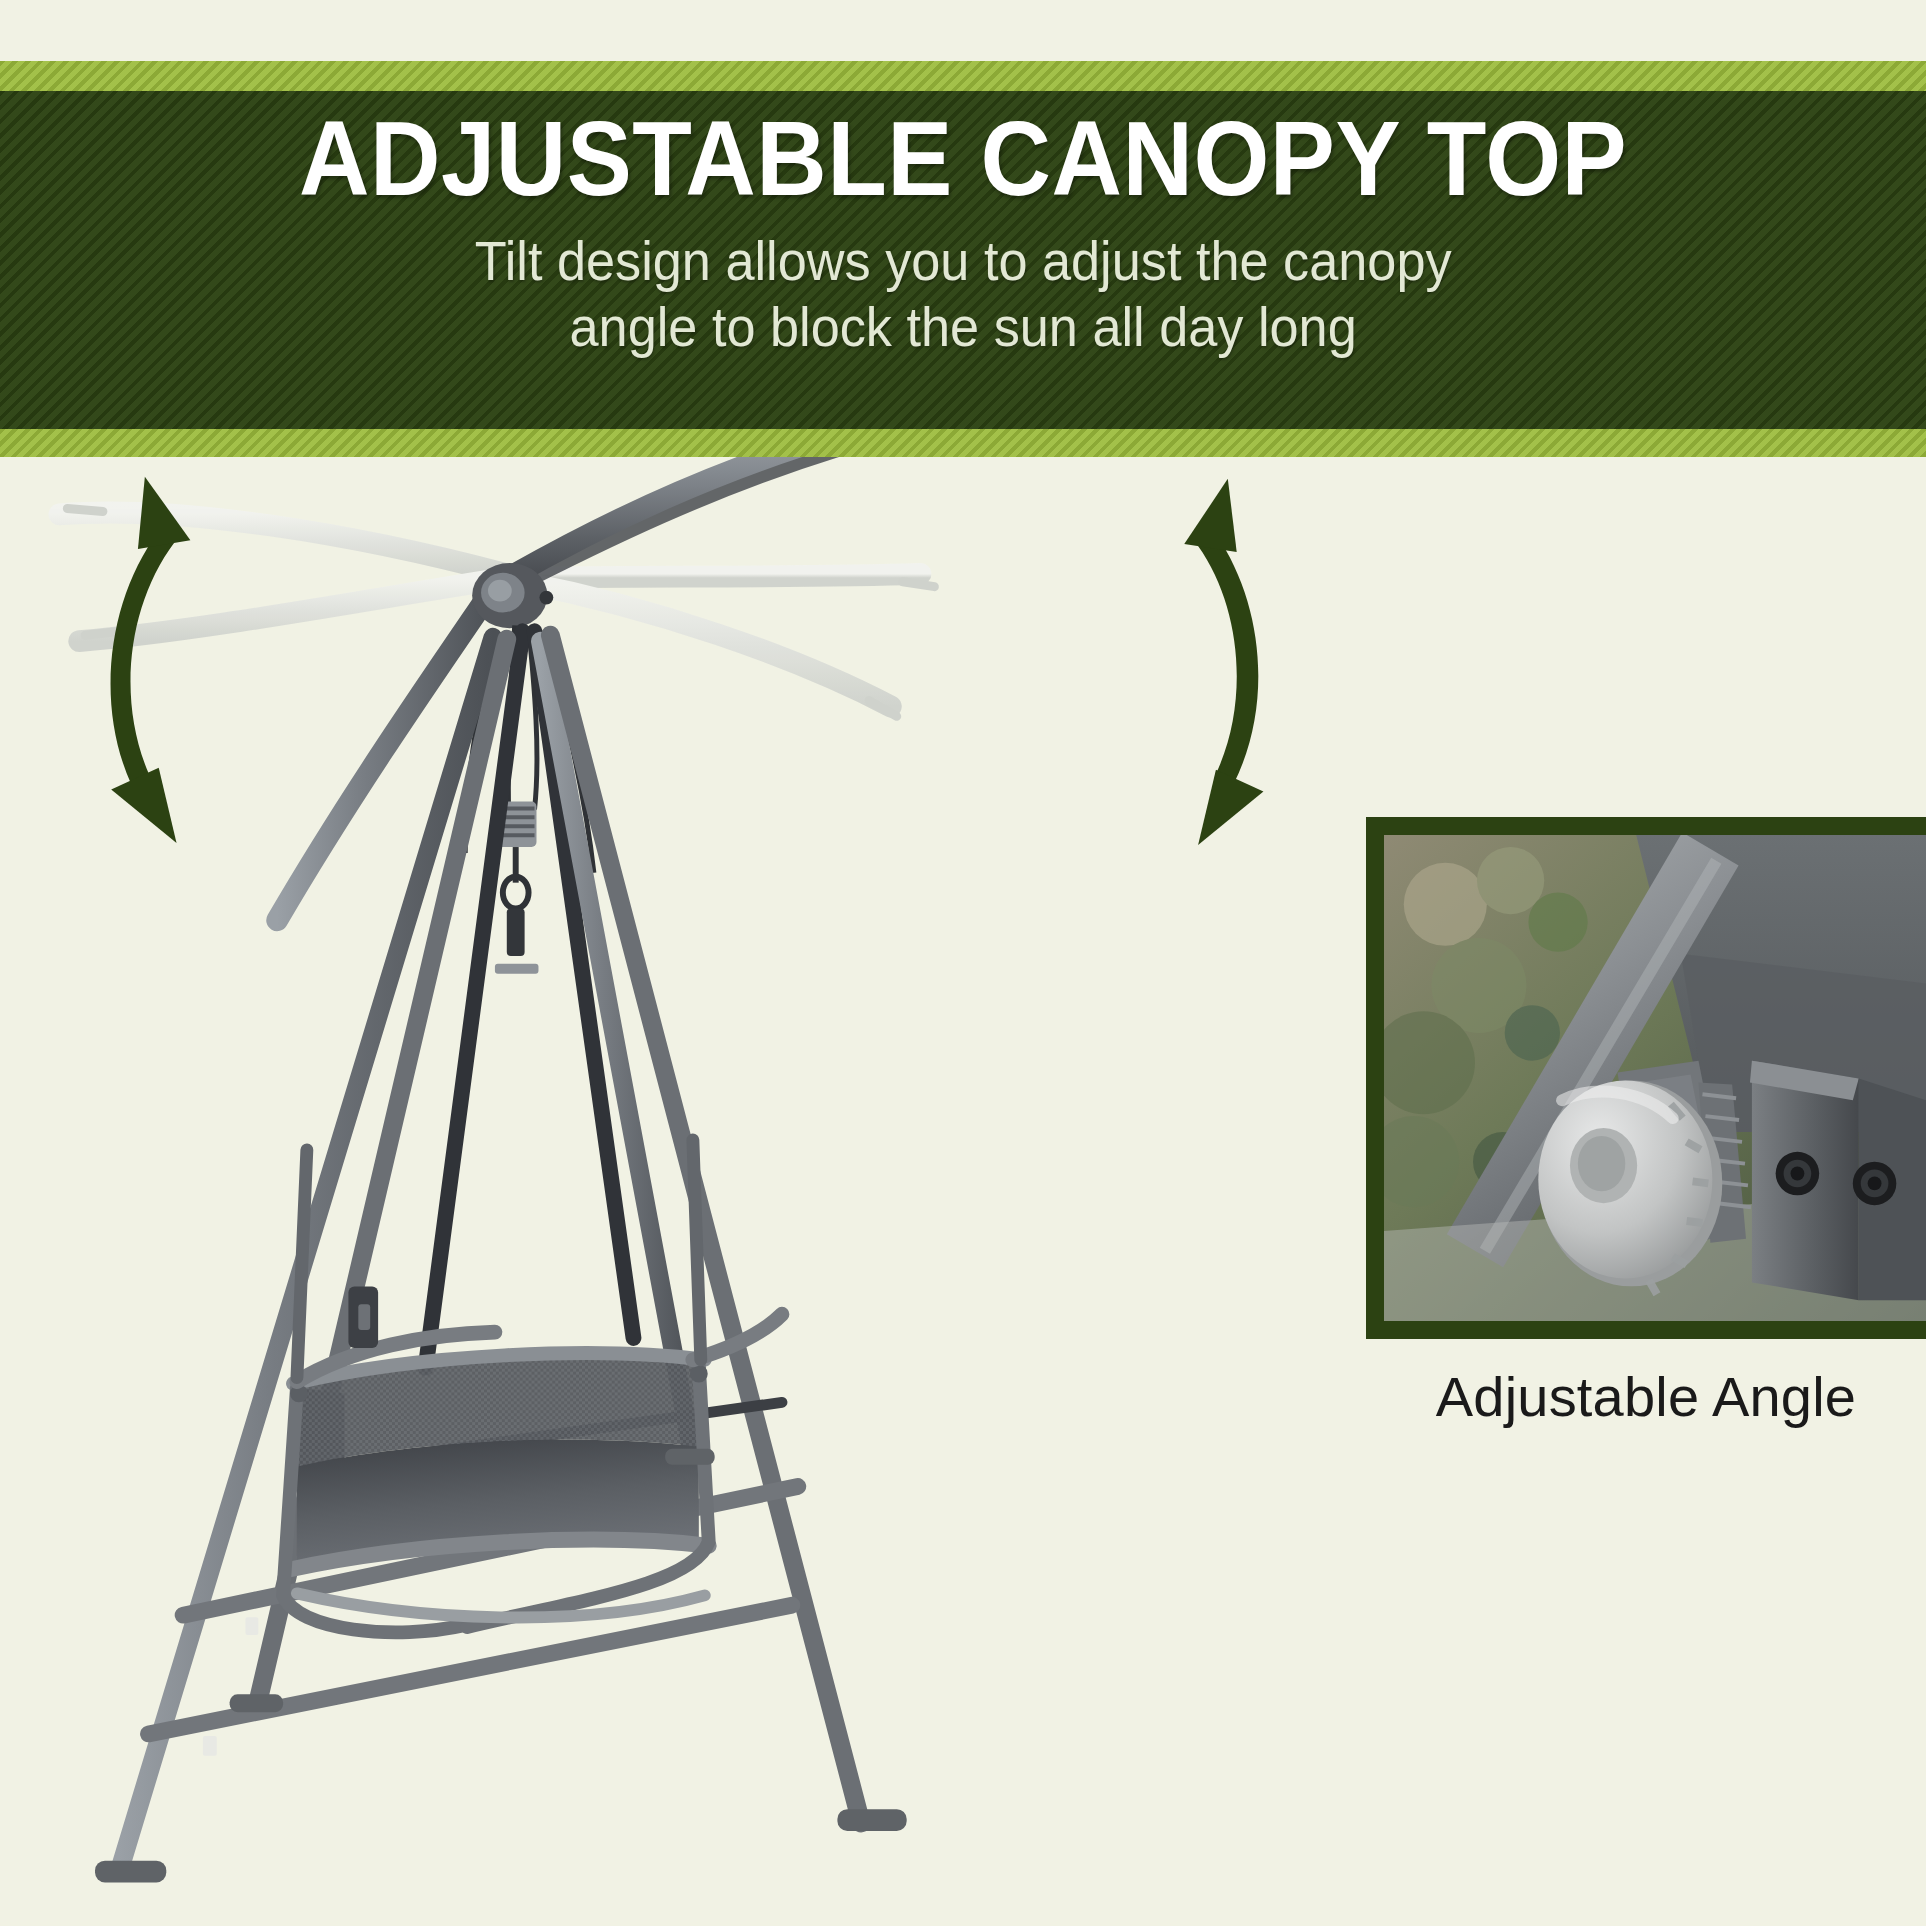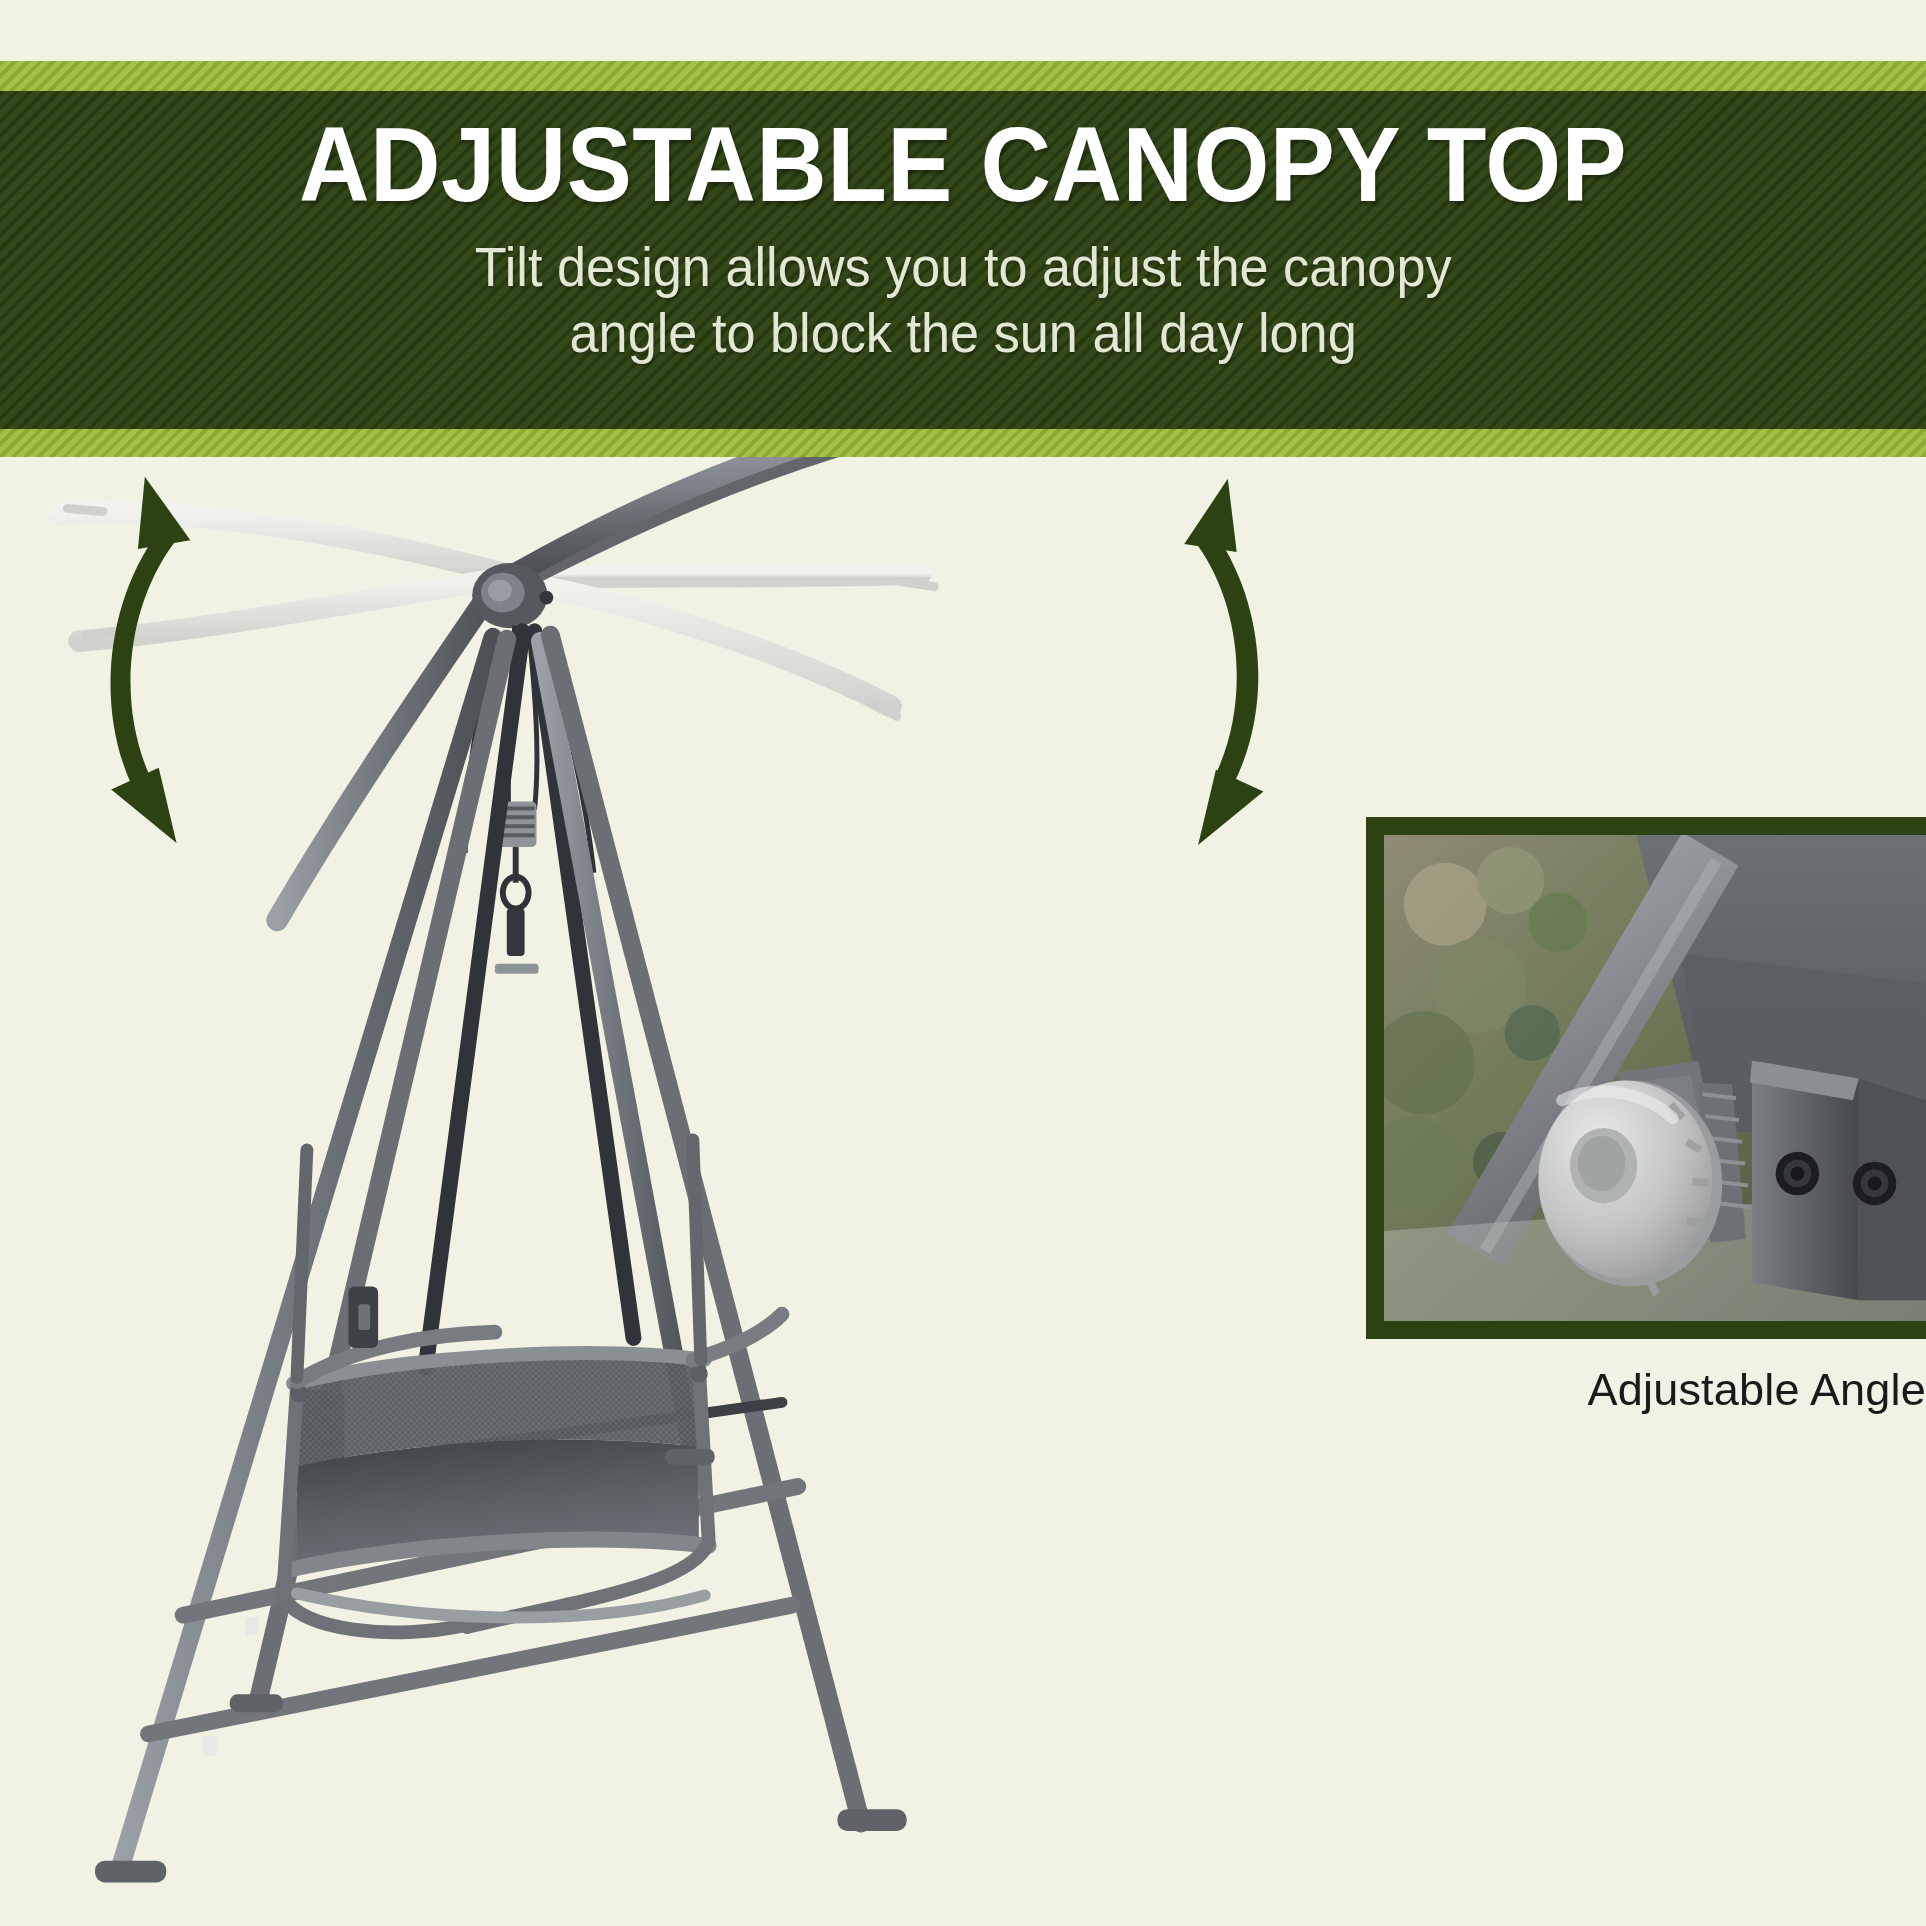--- a/index.html
+++ b/index.html
@@ -64,21 +64,21 @@
       135deg,
       rgba(0,0,0,0.13) 0px,
       rgba(0,0,0,0.13) 4px,
       rgba(255,255,255,0.035) 4px,
       rgba(255,255,255,0.035) 10px
     );
     display: flex;
     flex-direction: column;
     align-items: center;
     justify-content: flex-start;
-    padding-top: 20px;
+    padding-top: 14px;
     box-sizing: border-box;
   }
   .banner-title {
     color: #ffffff;
     font-family: "Liberation Sans Narrow", "Liberation Sans", sans-serif;
     font-weight: 700;
     font-size: 105px;
     letter-spacing: 0.5px;
     line-height: 1.02;
     transform: scaleX(0.93);
@@ -135,24 +135,24 @@
     height: 100%;
     overflow: hidden;
     background: #6f7470;
   }
   .inset-photo svg { display: block; width: 100%; height: 100%; }
   .inset-caption {
     position: absolute;
     left: 1366px;
     top: 1364px;
     width: 560px;
-    text-align: right;
+    text-align: center;
     color: #1a1a1a;
     font-family: "Liberation Sans Narrow", "Liberation Sans", sans-serif;
-    font-size: 45px;
+    font-size: 56px;
     font-weight: 400;
     letter-spacing: 0.2px;
     white-space: nowrap;
   }
 </style>
 </head>
 <body>
 
 <div id="page">
 

